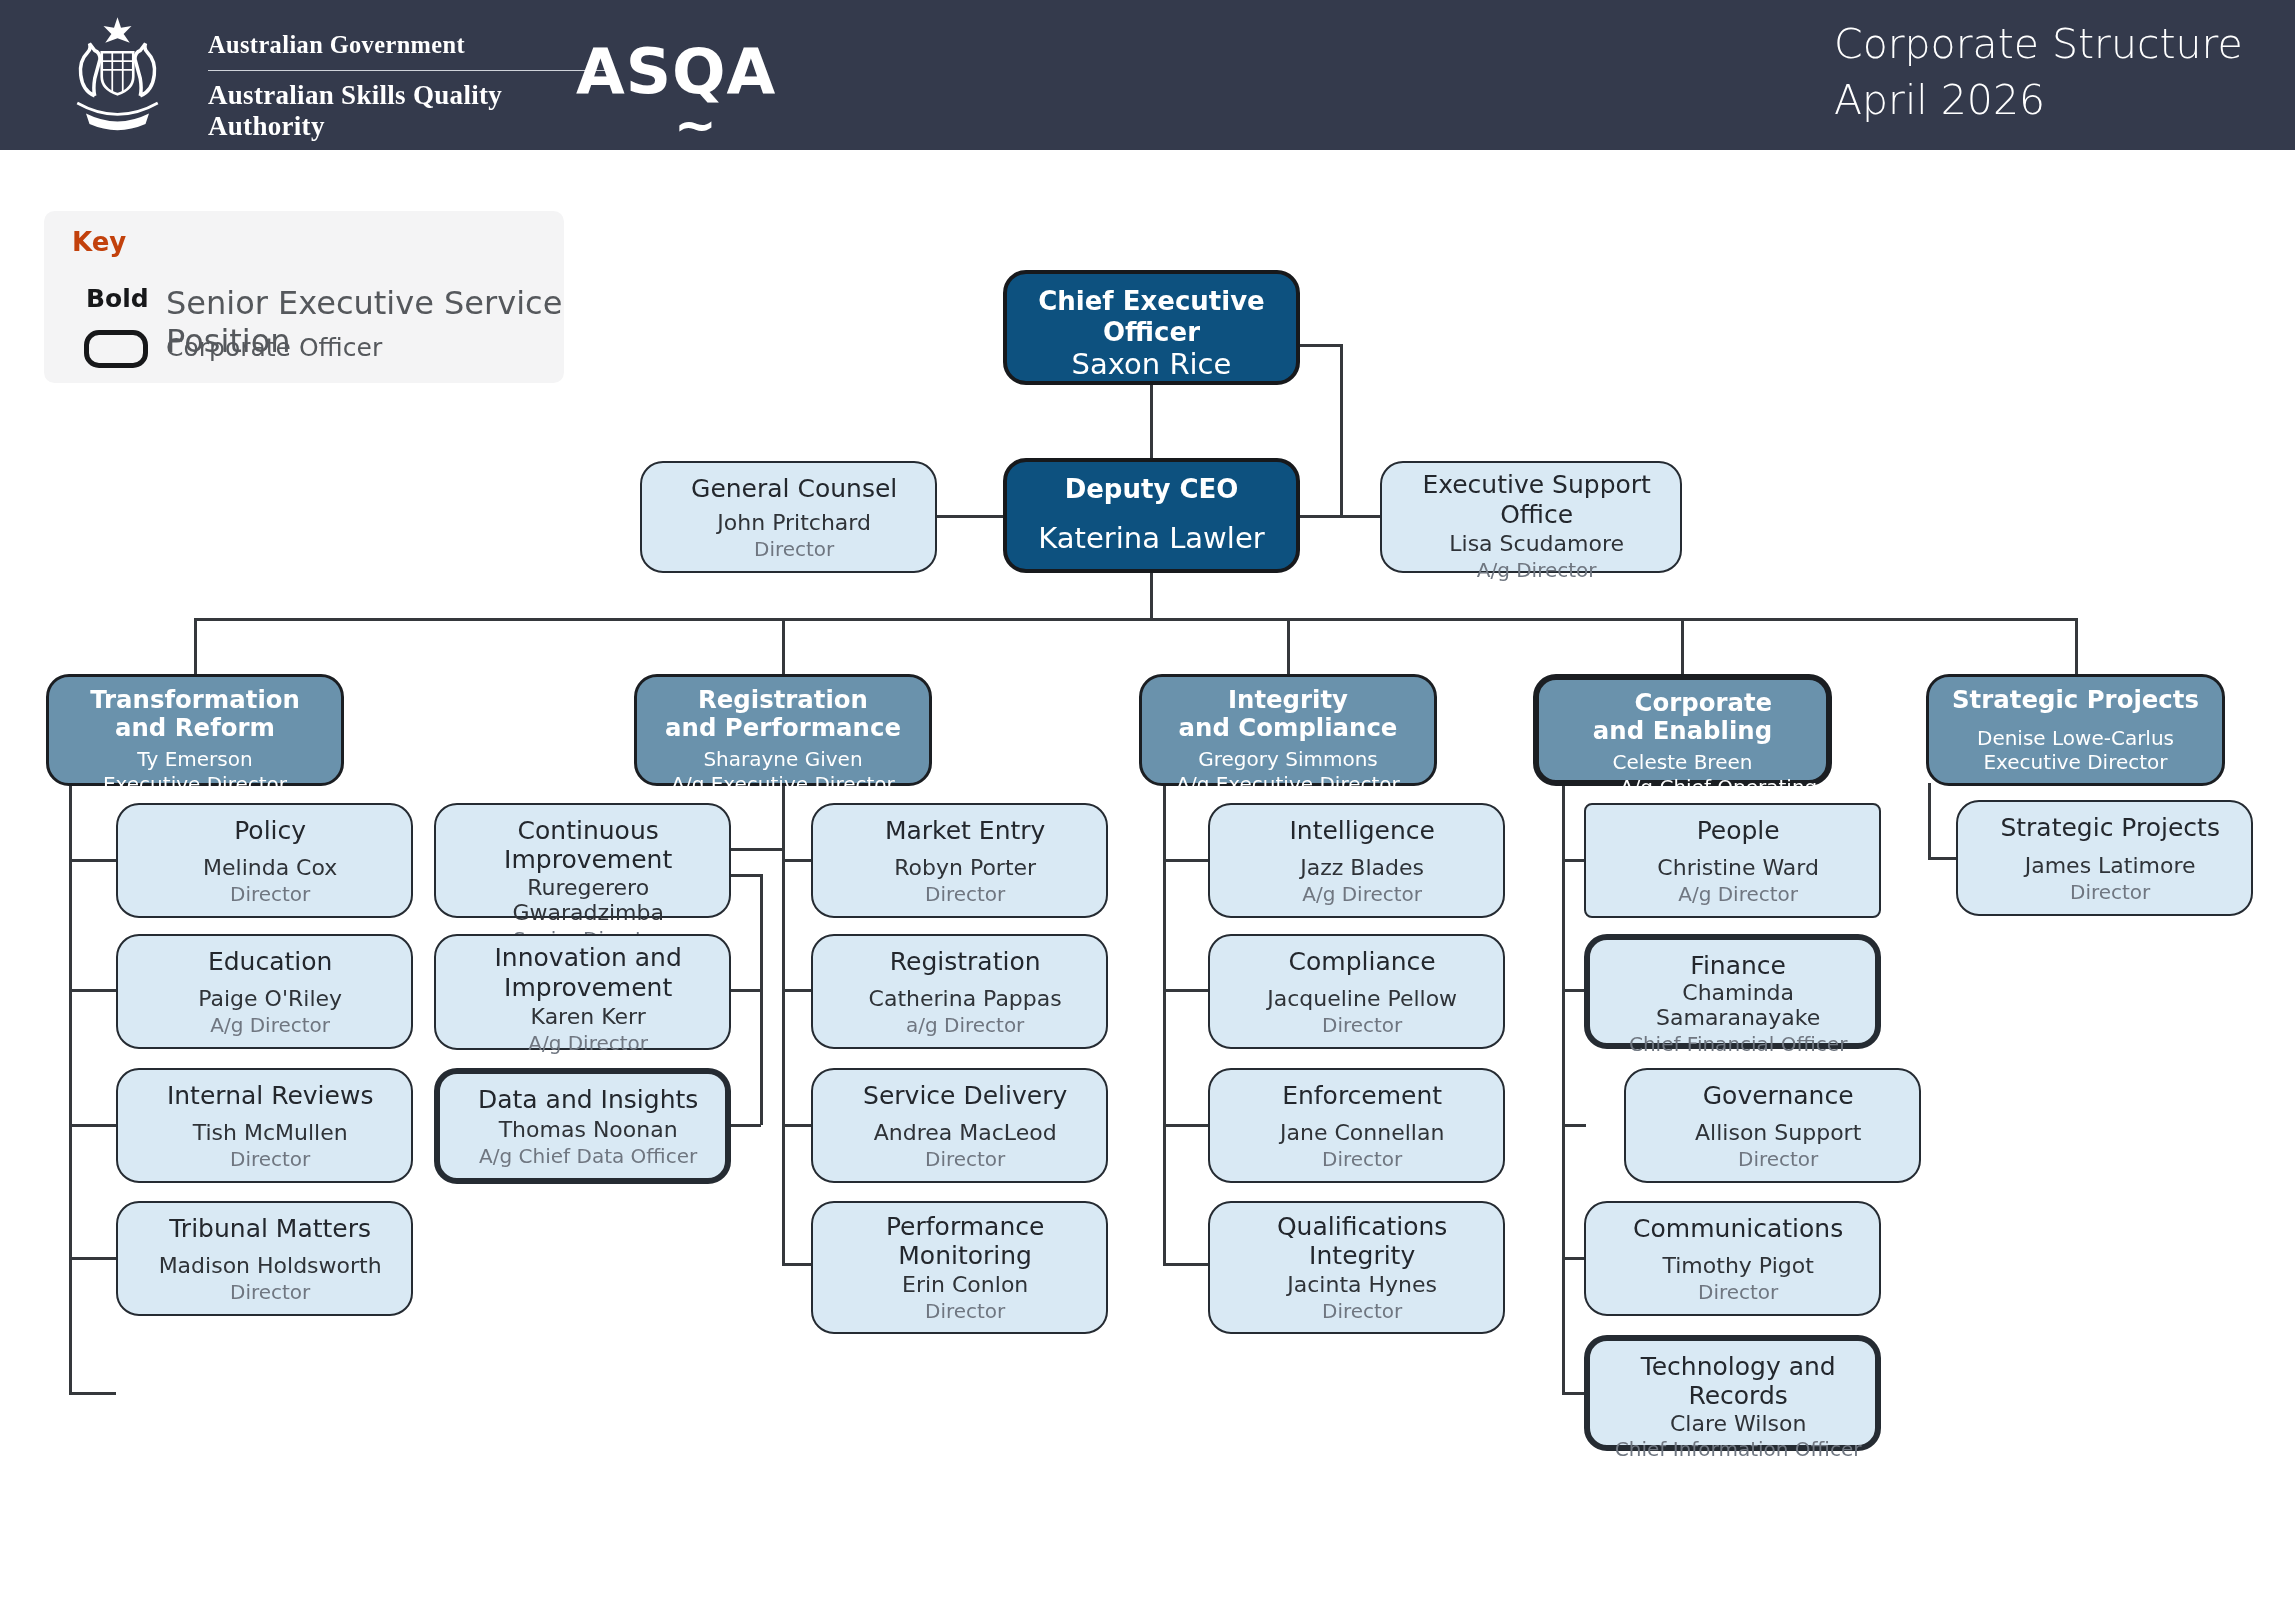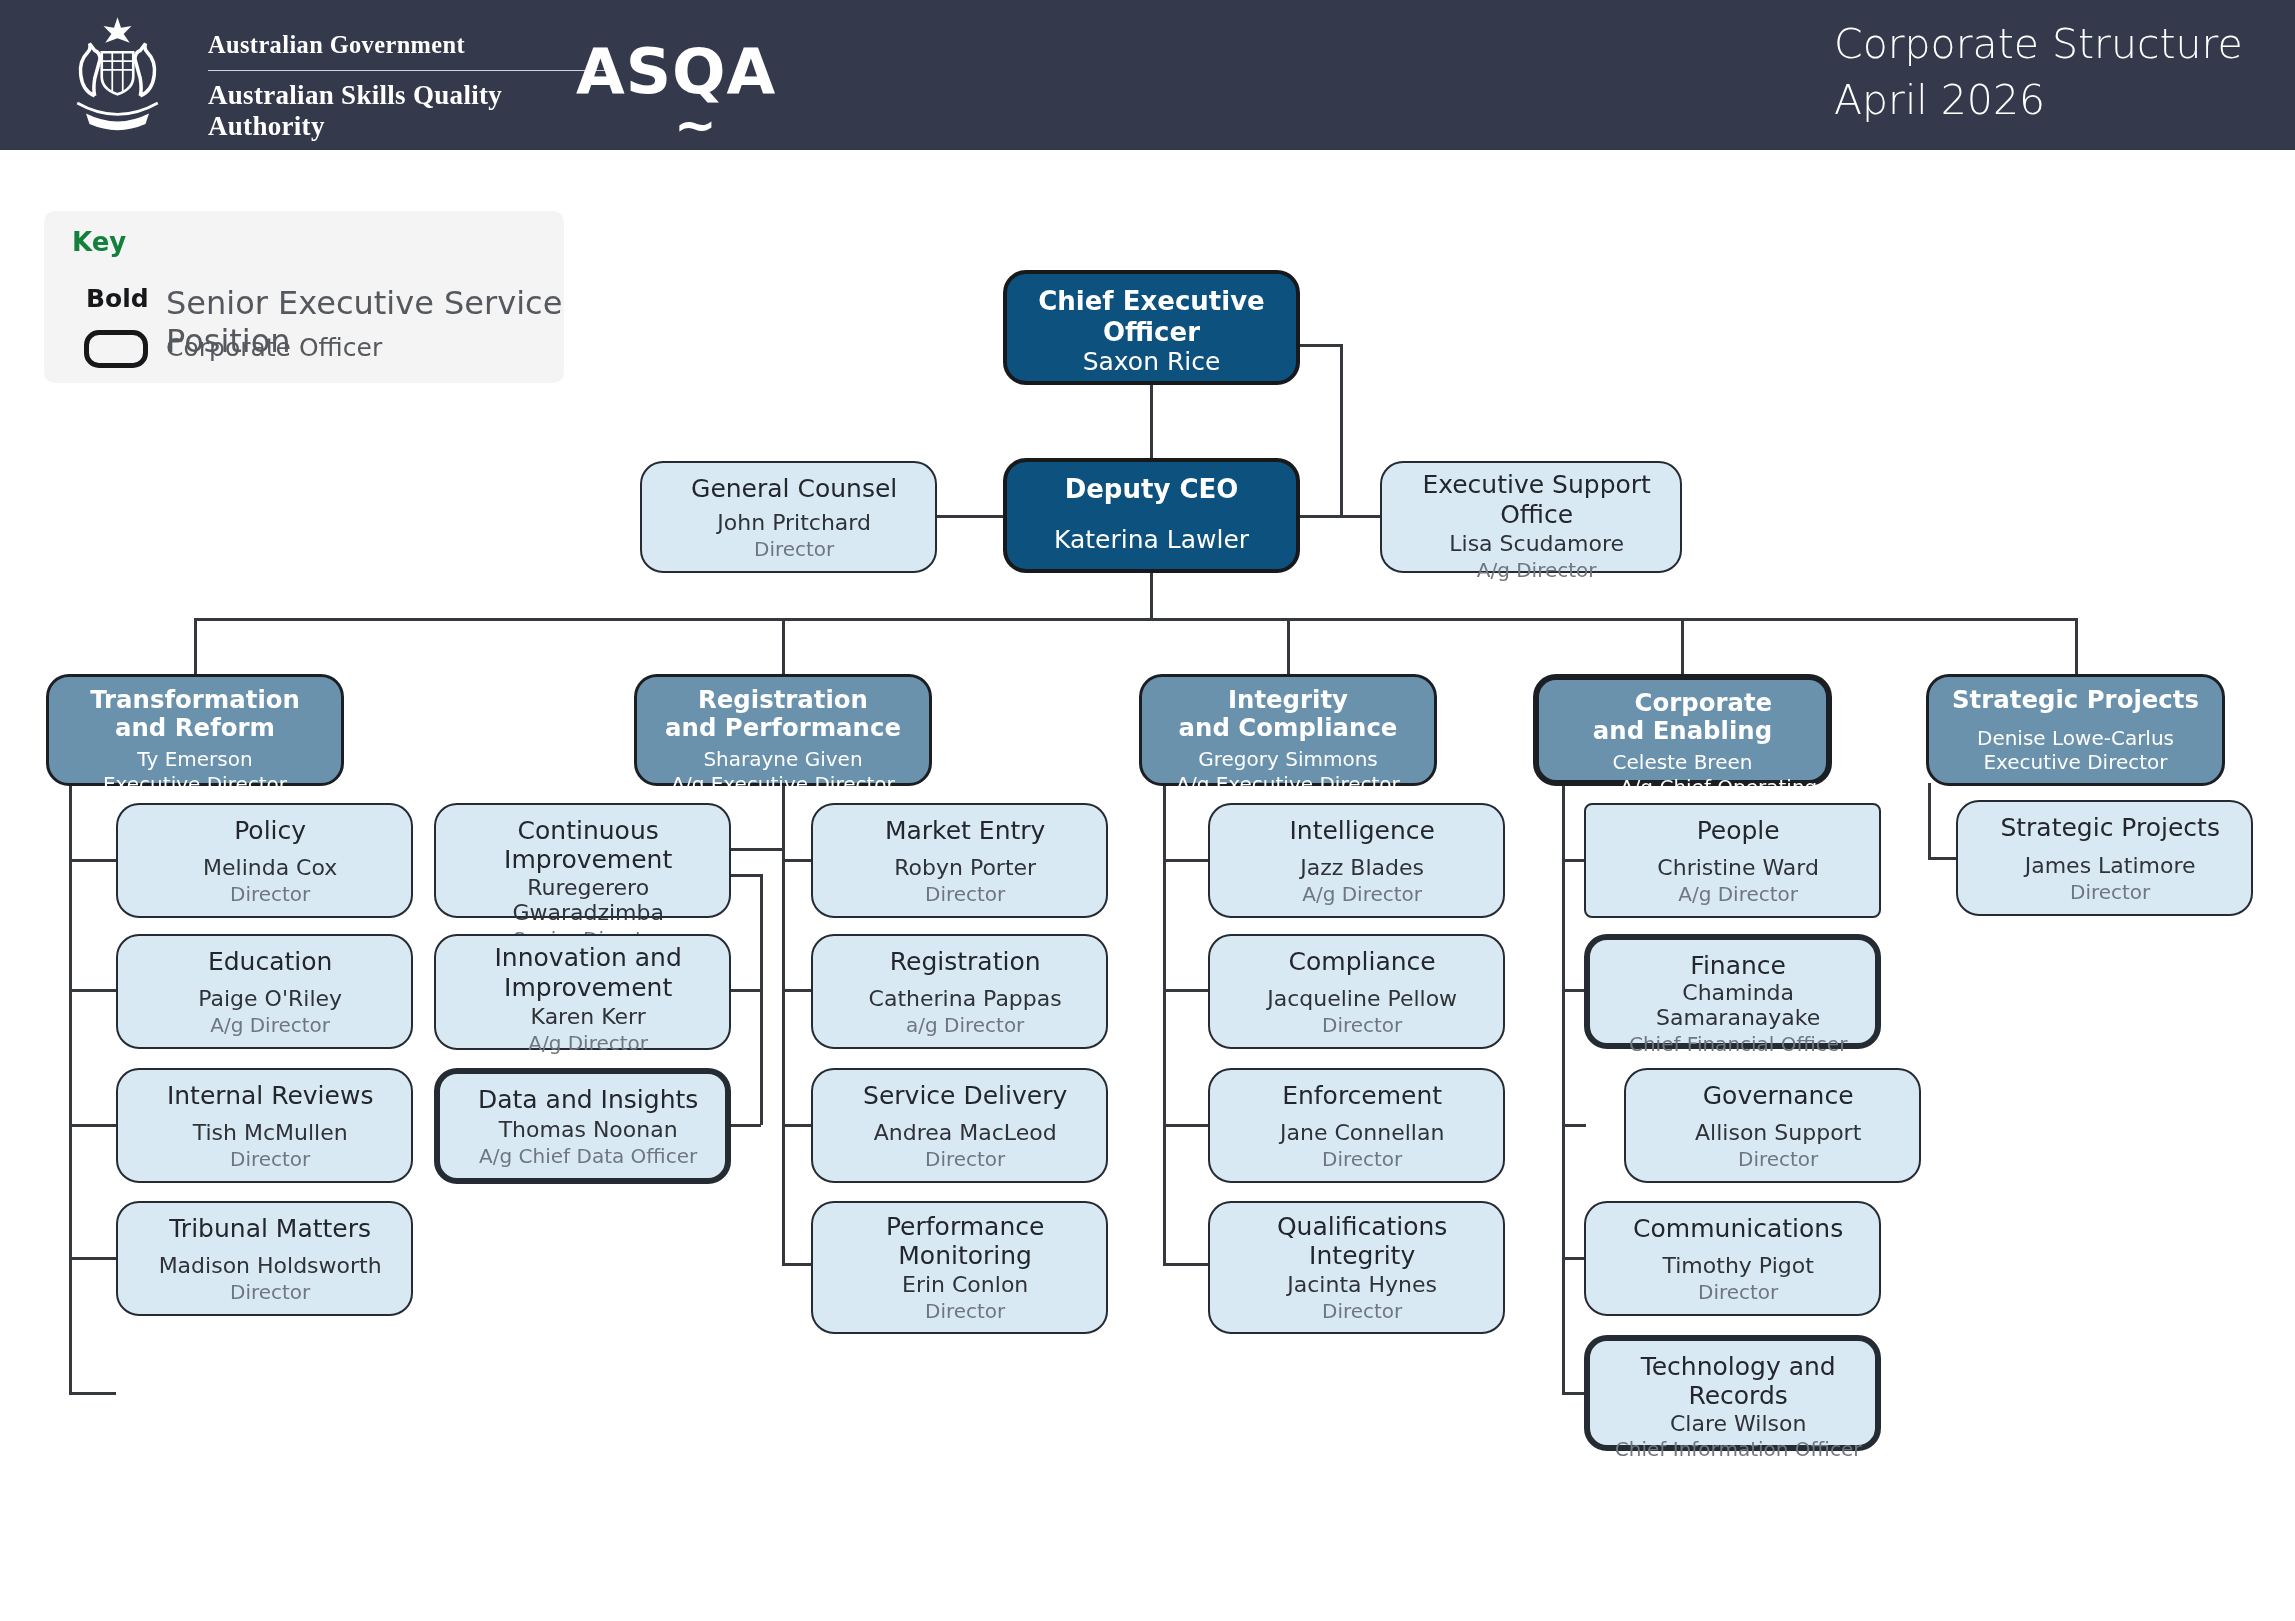--- a/index.html
+++ b/index.html
@@ -13,42 +13,42 @@
   #gov1{font-family:"Liberation Serif","DejaVu Serif",serif;font-weight:bold;font-size:24.4px;letter-spacing:0.4px;}
   #govrule{width:397px;height:1.7px;background:#cfd3da;margin:10.5px 0 8.7px 0;}
   #gov2{font-family:"Liberation Serif","DejaVu Serif",serif;font-weight:bold;font-size:27px;letter-spacing:0.3px;}
   #asqa{position:absolute;left:576px;top:35px;color:#fff;font-size:63px;font-weight:800;letter-spacing:0.9px;}
   #asqa-tilde{position:absolute;left:674px;top:96px;color:#fff;font-size:51px;font-weight:800;}
   #doc-title{position:absolute;left:1834px;top:15.7px;width:454px;color:#fff;font-size:41px;
              font-weight:300;line-height:56px;white-space:pre-line;}
 
   
   #key{position:absolute;left:44px;top:211px;width:520px;height:172px;background:#f4f4f5;border-radius:10.5px;}
-  #key-title{position:absolute;left:28px;top:15.7px;font-size:26px;font-weight:bold;color:#15803d;}
+  #key-title{position:absolute;left:28px;top:15.7px;font-size:26px;font-weight:bold;color:#c2410c;}
   #key-bold{position:absolute;left:42px;top:73px;font-size:25px;font-weight:bold;color:#17181a;}
   #key-bold-desc{position:absolute;left:122px;top:73px;font-size:32px;color:#55585c;}
   #key-pill{position:absolute;left:40px;top:119px;width:54px;height:28px;border:5.2px solid #17181a;border-radius:15px;}
   #key-officer-desc{position:absolute;left:122px;top:122px;font-size:25px;color:#55585c;}
 
   
   .v,.h{position:absolute;background:#35383c;z-index:1;}
   .v{width:2.6px;}
   .h{height:2.6px;}
 
   
   .node{position:absolute;box-sizing:border-box;display:flex;flex-direction:column;align-items:center;
         text-align:center;z-index:2;border-radius:23px;padding:10.5px 8.7px 10.5px;}
   .node .title{white-space:pre-line;line-height:1.18;}
   .node .name{line-height:1.15;}
   .node .role{line-height:1.15;}
   .node.gap .name{margin-top:auto;}
 
   .exec{background:#0d517f;border:4.4px solid #17191c;color:#fff;padding-top:12.2px;padding-bottom:14px;}
   .exec .title{font-size:26px;font-weight:bold;}
-  .exec .name{font-size:25px;margin-top:auto;}
+  .exec .name{font-size:29px;margin-top:auto;}
 
   .division{background:#6a92ac;border:3.5px solid #1b1e22;color:#fff;padding-top:8.7px;padding-bottom:8.7px;}
   .division .title{font-size:24.4px;font-weight:bold;margin-bottom:3.5px;}
   .division .name{font-size:20px;margin-top:1.7px;}
   .division .role{font-size:20px;margin-top:1.7px;}
   .division.gap .name{margin-top:auto;}
 
   .light{background:#d9e9f4;border:2.6px solid #252b32;padding-left:20px;}
   .light .title{font-size:25px;color:#23272d;}
   .light .name{font-size:22px;color:#2f3338;margin-top:1.7px;}

